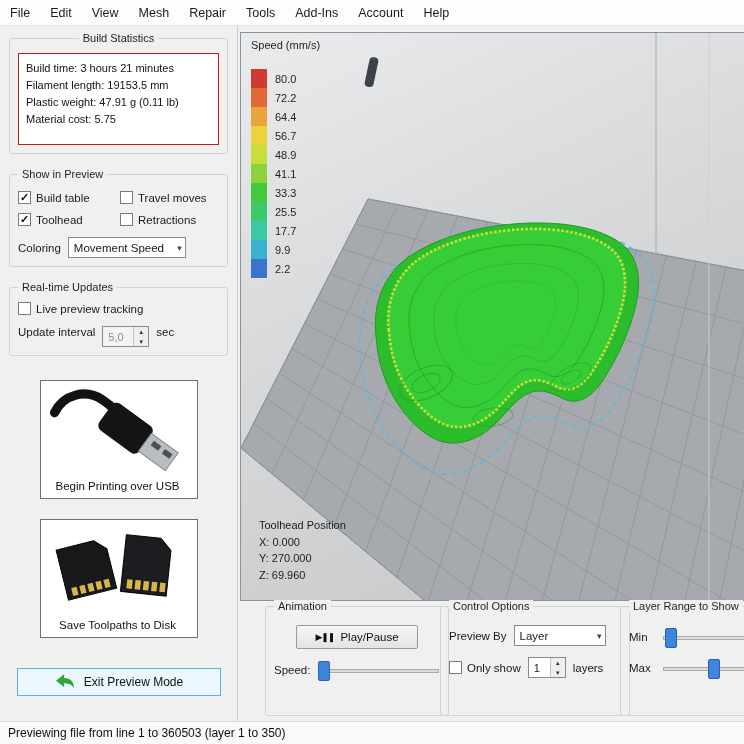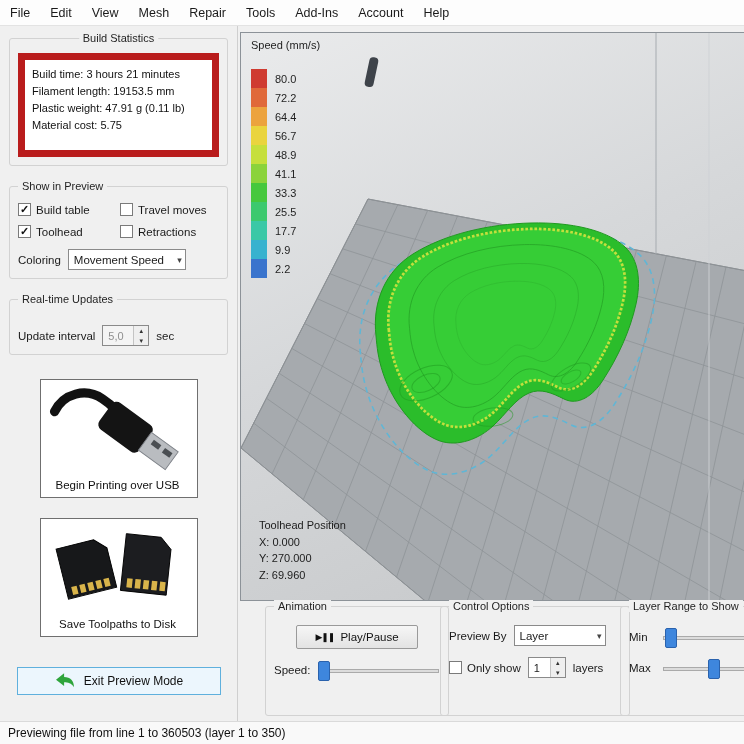--- a/index.html
+++ b/index.html
@@ -15,36 +15,36 @@
   .menu-item{padding:4px 10px;cursor:default;}
   
   .left-panel{position:absolute;top:26px;left:0;width:238px;bottom:22px;background:#f0f0f0;
     border-right:1px solid #cfcfcf;padding:0 9px;box-sizing:border-box;}
   .group{position:relative;border:1px solid #d2d2d2;border-radius:3px;
     padding:14px 8px 8px 8px;background:transparent;}
   .group-title{position:absolute;top:-7px;left:8px;background:#f0f0f0;padding:0 4px;
     font-size:11px;color:#1f1f1f;white-space:nowrap;}
   .group-title.centered{left:50%;transform:translateX(-50%);}
   .stats-group{margin-top:12px;}
-  .stats-box{background:#ffffff;border:7px solid #b91c1c;padding:6px 7px;
+  .stats-box{background:#ffffff;border:1px solid #b91c1c;padding:6px 7px;
     font-size:11px;line-height:1.55;color:#111;min-height:78px;}
   .show-group{margin-top:20px;}
   .cb-grid{display:grid;grid-template-columns:100px auto;row-gap:9px;column-gap:2px;margin-top:2px;}
   .cb{display:flex;align-items:center;gap:5px;font-size:11.5px;cursor:default;}
   .cb .box{width:13px;height:13px;background:#fff;border:1px solid #7a7a7a;box-sizing:border-box;
     display:flex;align-items:center;justify-content:center;flex:0 0 auto;}
   .cb .check{display:none;font-size:11px;font-weight:700;color:#111;line-height:11px;}
   .cb.checked .check{display:block;}
   .coloring-row{display:flex;align-items:center;gap:7px;margin-top:11px;font-size:11.5px;}
   .select{height:21px;background:#fff;border:1px solid #8a8a8a;display:flex;align-items:center;
     justify-content:space-between;padding:0 3px 0 5px;font-size:11.5px;box-sizing:border-box;cursor:default;}
   .select .arrow{font-size:9px;color:#444;margin-left:6px;}
   .coloring-select{width:118px;}
   .rt-group{margin-top:20px;}
-  .interval-row{display:flex;align-items:center;gap:7px;margin-top:11px;font-size:11.5px;}
+  .interval-row{display:flex;align-items:flex-start;gap:7px;margin-top:11px;font-size:11.5px;}
   .spin{display:flex;border:1px solid #8a8a8a;background:#fff;height:21px;box-sizing:border-box;}
   .spin .val{display:flex;align-items:center;padding-left:5px;font-size:11px;}
   .spin .btns{display:flex;flex-direction:column;width:14px;border-left:1px solid #c4c4c4;}
   .spin .btns span{flex:1;font-size:7px;line-height:7px;display:flex;align-items:center;
     justify-content:center;background:#efefef;color:#333;}
   .spin.disabled{background:#f4f4f4;}
   .spin.disabled .val{color:#8f8f8f;}
   .spin-interval .val{width:25px;}
   .spin-layers .val{width:16px;}
   .img-btn{width:158px;margin:0 auto;background:#fff;border:1px solid #6f6f6f;
@@ -144,20 +144,24 @@
       <span>Coloring</span>
       <div class="select coloring-select">
         <span>Movement Speed</span>
         <span class="arrow">▾</span>
       </div>
     </div>
   </div>
 
   <div class="group rt-group">
     <span class="group-title">Real-time Updates</span>
+    <label class="cb">
+      <span class="box"></span>
+      <span>Live preview tracking</span>
+    </label>
     <div class="interval-row">
       <span>Update interval</span>
       <div class="spin spin-interval disabled">
         <span class="val">5,0</span>
         <span class="btns">
           <span>▴</span>
           <span>▾</span>
         </span>
       </div>
       <span>sec</span>

